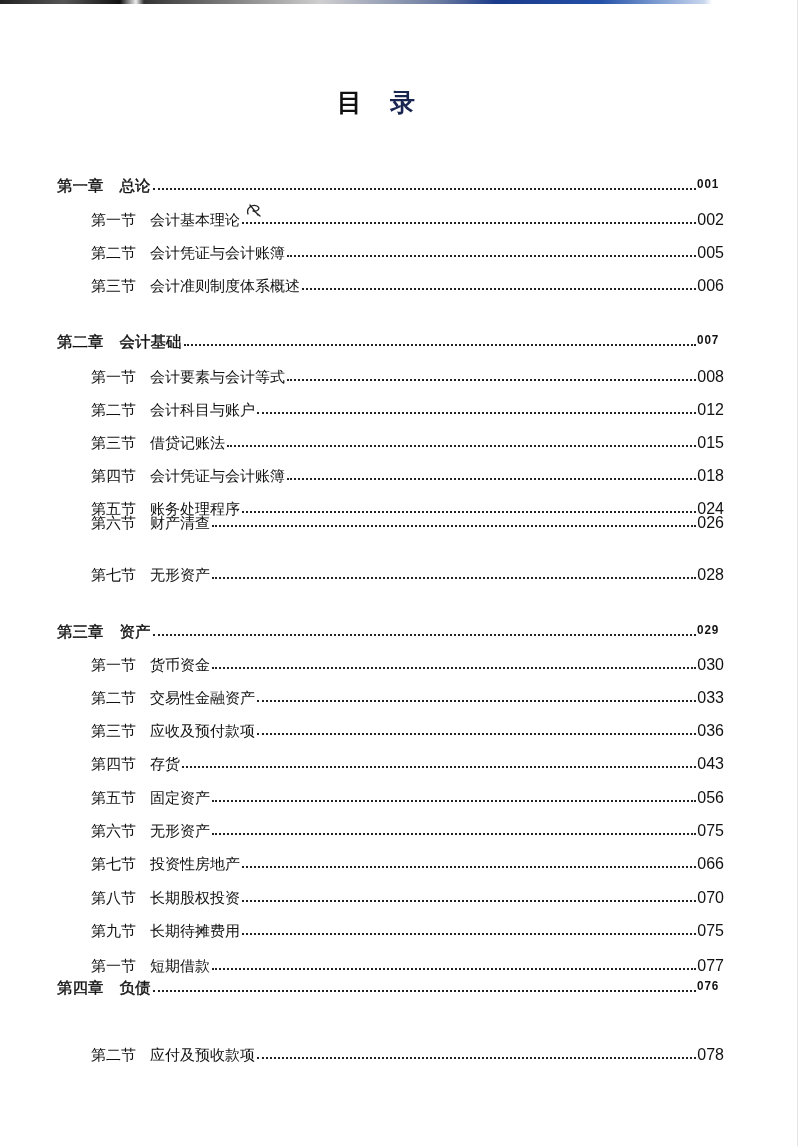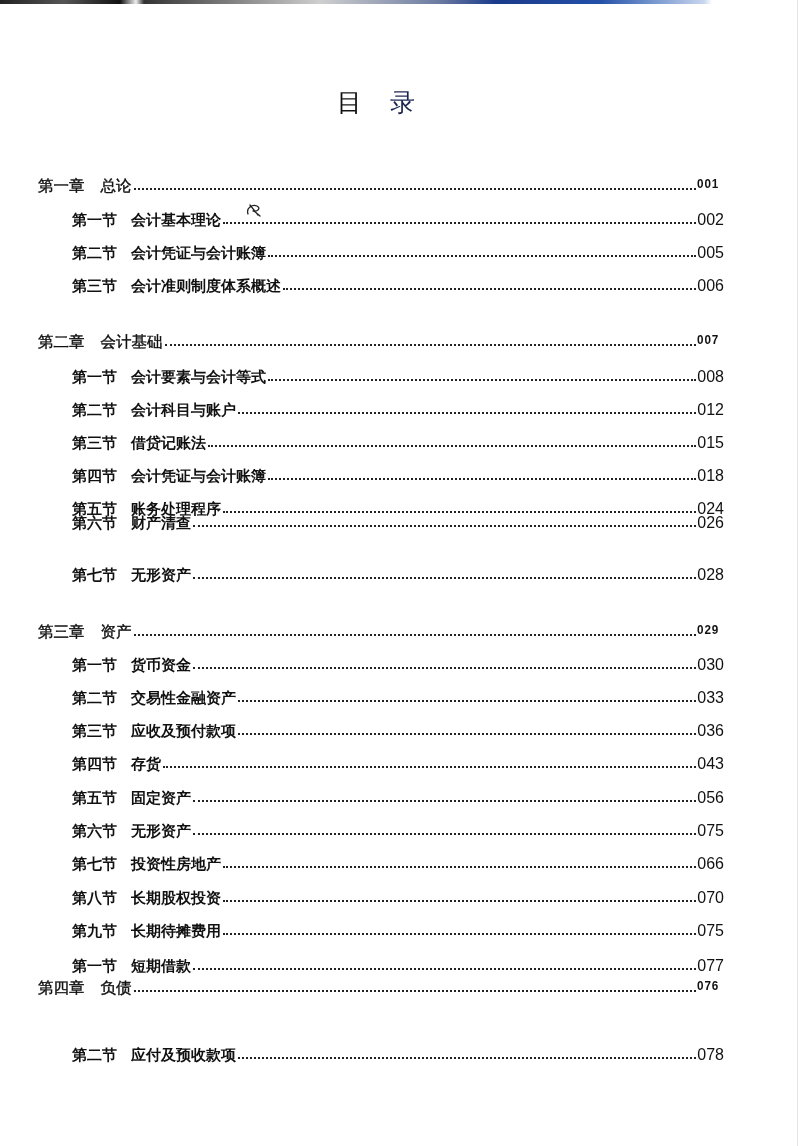--- a/index.html
+++ b/index.html
@@ -17,38 +17,38 @@
         #222 0%, #555 8%, #111 15%, #eee 17%, #333 18%, #888 30%, #cfcfcf 40%,
         #6a7aa0 55%, #1a3a8a 62%, #2450a8 75%, #7a9ad0 82%, #c9d6ee 88%, #ffffff 89%, #ffffff 100%);
     }
     .right-edge {
       position: absolute; right: 2px; top: 0; width: 1px; height: 1146px;
       background: #e4e4e4;
     }
     .title {
       position: absolute; left: 0; top: 86px; width: 780px;
       text-align: center;
-      font-size: 25px; font-weight: normal; letter-spacing: 28px;
+      font-size: 25px; font-weight: bold; letter-spacing: 28px;
       color: #111;
     }
     .title span.second { color: #1a2450; }
     .toc {
       position: absolute; left: 0; top: 0; width: 800px;
     }
     .row {
       position: absolute; display: flex; align-items: flex-end;
       height: 22px;
     }
     .row.chapter { left: 38px; width: 684px; }
     .row.section { left: 72px; width: 652px; }
     .row .label {
-      white-space: nowrap; font-weight: bold; font-size: 15px; line-height: 20px;
+      white-space: nowrap; font-weight: normal; font-size: 15px; line-height: 20px;
     }
     .row.chapter .label { font-size: 15.5px; font-weight: normal; -webkit-text-stroke: 0.4px #111; }
-    .row .label .num { margin-right: 14px; }
+    .row .label .num { margin-right: 14px; margin-left: 19px; }
     .row.chapter .label .num { margin-right: 16px; }
     .row .dots {
       flex: 1 1 auto; height: 20px; margin: 0 1px 0 2px;
       border-bottom: 2px dotted #222;
       transform: translateY(-6px);
       height: 2px;
       align-self: flex-end;
       margin-bottom: 0;
     }
     .row .page {

